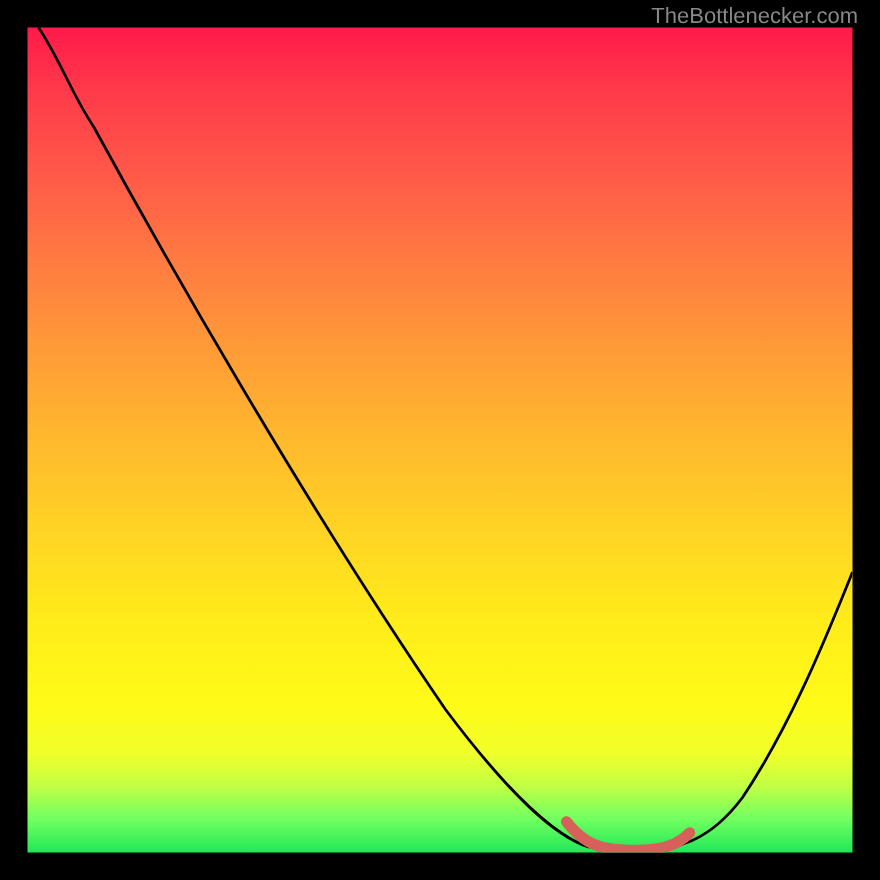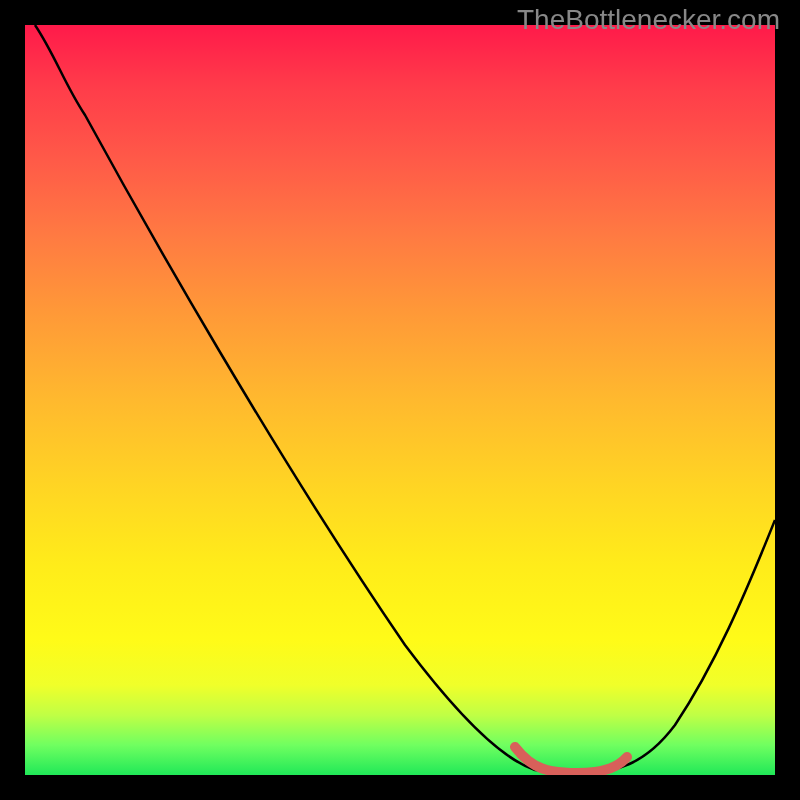--- a/index.html
+++ b/index.html
@@ -15,21 +15,21 @@
     position: relative;
     width: 800px;
     height: 800px;
     background: #000;
   }
   .watermark {
     position: absolute;
     top: 4px;
     right: 20px;
     color: #888;
-    font-size: 28px;
+    font-size: 20px;
     font-weight: 500;
     z-index: 10;
   }
   .plot-area {
     position: absolute;
     left: 25px;
     top: 25px;
     width: 750px;
     height: 750px;
     background: linear-gradient(to bottom,

